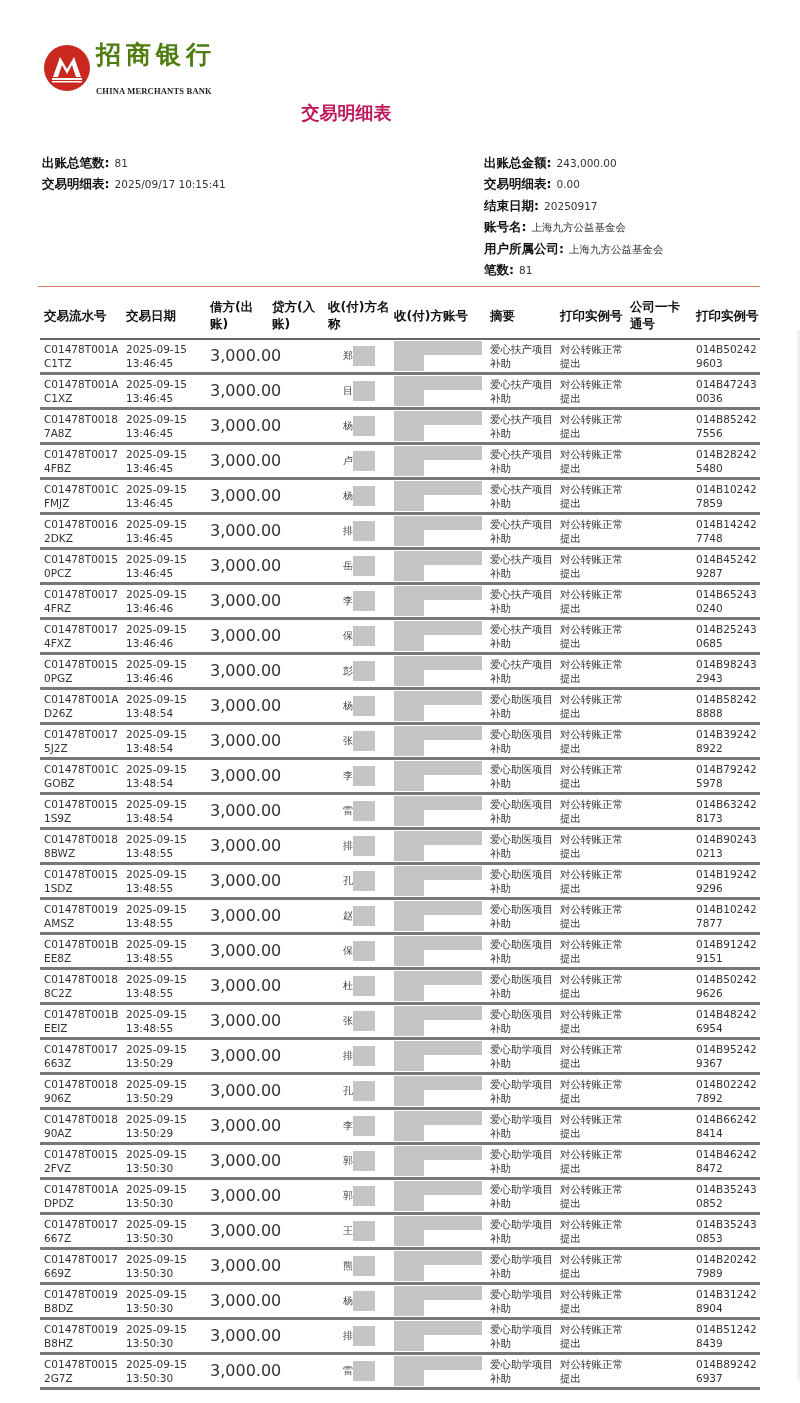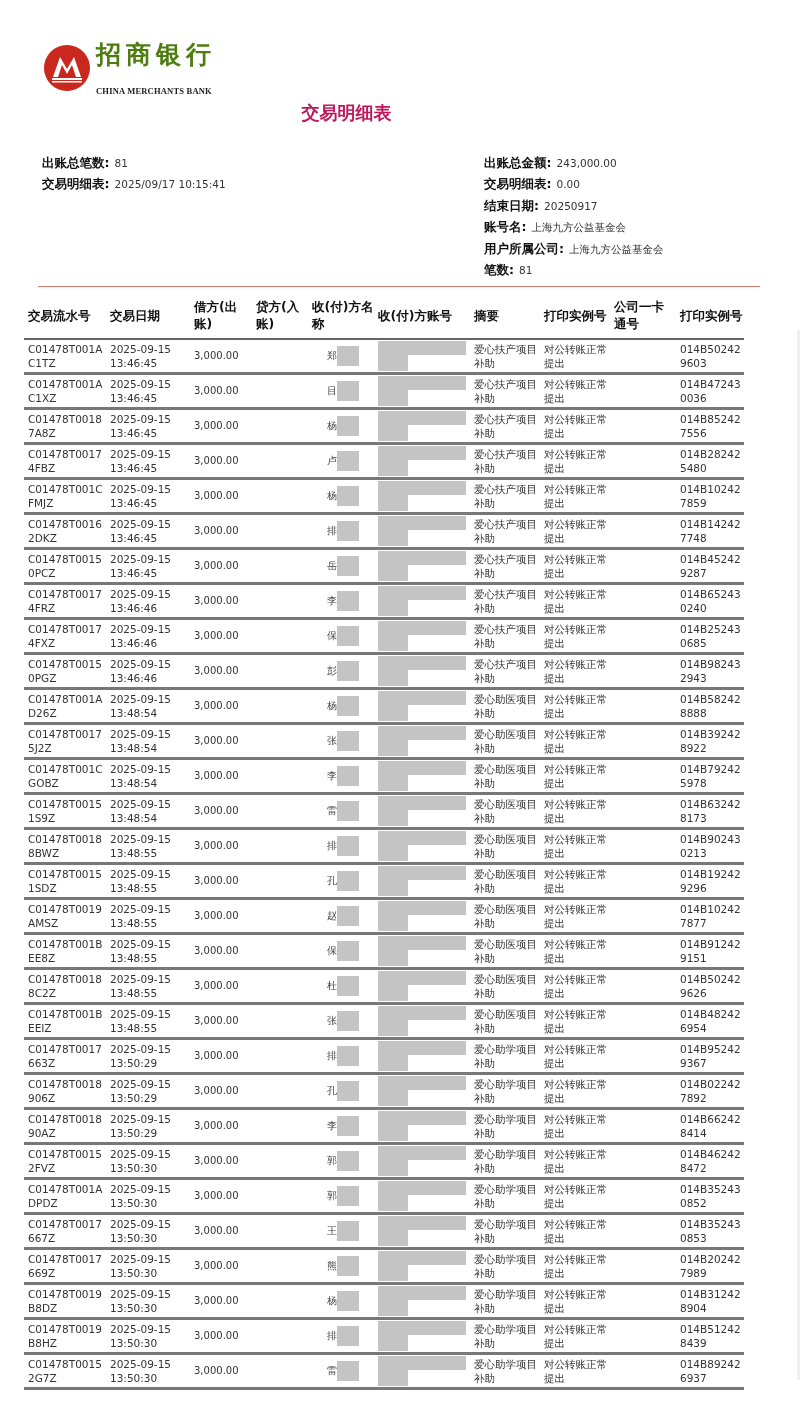--- a/index.html
+++ b/index.html
@@ -13,24 +13,24 @@
   .logo-en { font-family: "Liberation Serif", "DejaVu Serif", serif; font-size: 8.5px; font-weight: bold; color: #222; letter-spacing: 0.2px; margin-top: 17px; }
   .title { position: absolute; left: 0; width: 693px; top: 101px; text-align: center; font-size: 18px; font-weight: bold; color: #be185d; }
   .info { position: absolute; top: 151px; left: 42px; width: 720px; }
   .info-col { position: absolute; top: 0; }
   .info-col.left { left: 0; }
   .info-col.right { left: 442px; }
   .info-row { height: 21.4px; line-height: 21.4px; white-space: nowrap; }
   .info-label { font-weight: bold; font-size: 12.5px; color: #111; }
   .info-value { font-size: 10.5px; color: #333; }
   .redline { position: absolute; left: 38px; top: 286px; width: 722px; height: 1px; background: #e07a6a; }
-  table { position: absolute; left: 24px; top: 294px; width: 720px; border-collapse: collapse; table-layout: fixed; }
+  table { position: absolute; left: 40px; top: 294px; width: 720px; border-collapse: collapse; table-layout: fixed; }
   th { font-size: 12.5px; font-weight: bold; text-align: left; vertical-align: middle; color: #111; padding: 0 0 2px 4px; line-height: 17px; height: 42px; border-bottom: 2px solid #666; }
   td { font-size: 10.5px; color: #333; padding: 0 0 0 4px; line-height: 14px; vertical-align: middle; border-bottom: 3px solid #777; height: 32px; }
-  td.amt { font-size: 10px; }
+  td.amt { font-size: 16px; }
   .name-cell { display: flex; align-items: center; justify-content: center; }
   .name-first { font-size: 10px; color: #444; }
   .redact-small { display: inline-block; width: 22px; height: 20px; background: #c4c4c4; }
   .redact-acct { position: relative; width: 88px; height: 30px; }
   .redact-acct .a { position: absolute; left: 0; top: 0; width: 88px; height: 14px; background: #c4c4c4; }
   .redact-acct .b { position: absolute; left: 0; top: 14px; width: 30px; height: 16px; background: #c4c4c4; }
   .scrollbar { position: absolute; right: 0; top: 330px; width: 3px; height: 1050px; background: #f0f0f0; }
 </style>
 </head>
 <body>

